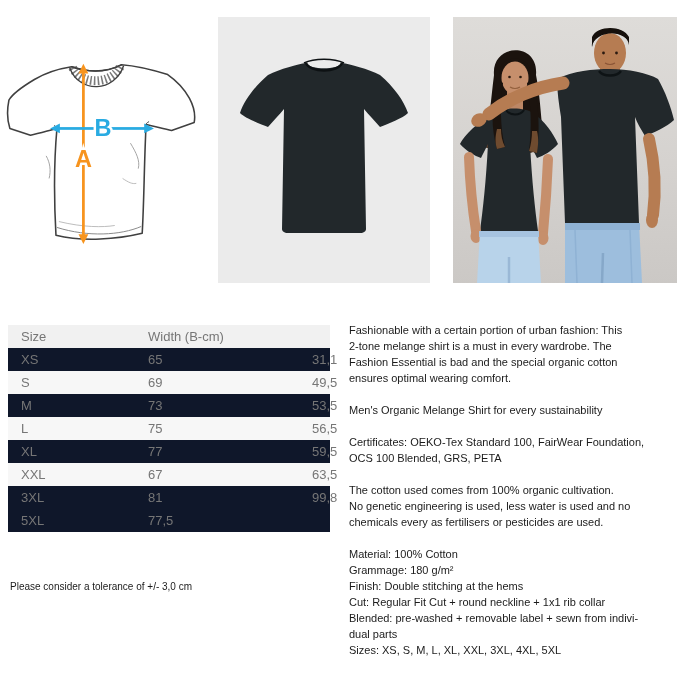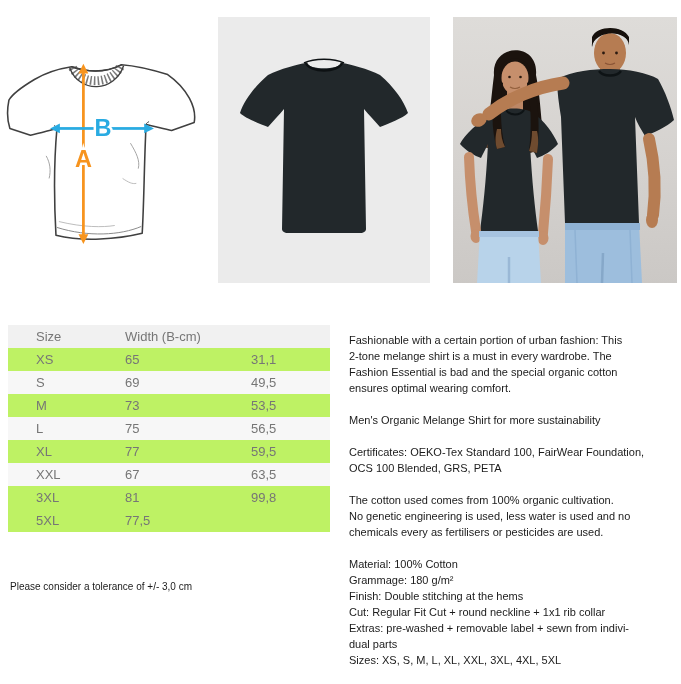--- a/index.html
+++ b/index.html
@@ -11,31 +11,31 @@
   
   #measure-diagram { left:5px; top:52px; width:196px; height:198px; }
   #flat-panel  { left:218px; top:17px; width:212px; height:266px; background:#ebebeb; }
   #photo-panel { left:453px; top:17px; width:224px; height:266px;
                  background:linear-gradient(180deg,#dedcd9 0%,#d5d2cf 55%,#cbc8c5 100%); }
   #flat-panel svg, #photo-panel svg { display:block; width:100%; height:100%; }
 
   
   #size-table { left:8px; top:325px; width:322px; color:#767676; font-size:13px; }
   .t-row { display:grid; grid-template-columns:89px 126px 1fr; align-items:center;
-           height:23px; padding-left:28px; }
+           height:23px; padding-left:13px;gap:38px; }
   .t-row.header { background:#f1f1f1; }
-  .t-row.dark   { background:#bef264; }
+  .t-row.dark   { background:#0f172a; }
   .t-row.light  { background:#f7f7f7; }
 
   #tolerance-note { left:10px; top:581px; font-size:10px; color:#1b1b1b; }
 
   
   #description { left:349px; top:316px; width:330px; color:#1b1b1b;
                  font-size:11px; line-height:16px; }
-  #description p { margin:16px 0 16px 0; }
+  #description p { margin:6px 0 16px 0; }
   #description .ln { white-space:nowrap; }
 
   svg text { font-family:"Liberation Sans", sans-serif; }
 </style>
 </head>
 <body>
 
 <div id="stage">
 
   <svg id="measure-diagram" class="abs" viewBox="0 0 200 200">
@@ -236,35 +236,35 @@
   <div id="tolerance-note" class="abs">Please consider a tolerance of +/- 3,0 cm</div>
 
   <div id="description" class="abs">
     <p>
       <span class="ln">Fashionable with a certain portion of urban fashion: This</span><br>
       <span class="ln">2-tone melange shirt is a must in every wardrobe. The</span><br>
       <span class="ln">Fashion Essential is bad and the special organic cotton</span><br>
       <span class="ln">ensures optimal wearing comfort.</span>
     </p>
     <p>
-      <span class="ln">Men's Organic Melange Shirt for more sustainability</span>
+      <span class="ln">Men's Organic Melange Shirt for every sustainability</span>
     </p>
     <p>
       <span class="ln">Certificates: OEKO-Tex Standard 100, FairWear Foundation,</span><br>
       <span class="ln">OCS 100 Blended, GRS, PETA</span>
     </p>
     <p>
       <span class="ln">The cotton used comes from 100% organic cultivation.</span><br>
       <span class="ln">No genetic engineering is used, less water is used and no</span><br>
       <span class="ln">chemicals every as fertilisers or pesticides are used.</span>
     </p>
     <p>
       <span class="ln">Material: 100% Cotton</span><br>
       <span class="ln">Grammage: 180 g/m²</span><br>
       <span class="ln">Finish: Double stitching at the hems</span><br>
       <span class="ln">Cut: Regular Fit Cut + round neckline + 1x1 rib collar</span><br>
-      <span class="ln">Extras: pre-washed + removable label + sewn from indivi-</span><br>
+      <span class="ln">Blended: pre-washed + removable label + sewn from indivi-</span><br>
       <span class="ln">dual parts</span><br>
       <span class="ln">Sizes: XS, S, M, L, XL, XXL, 3XL, 4XL, 5XL</span>
     </p>
   </div>
 
 </div>
 
 </body></html>

